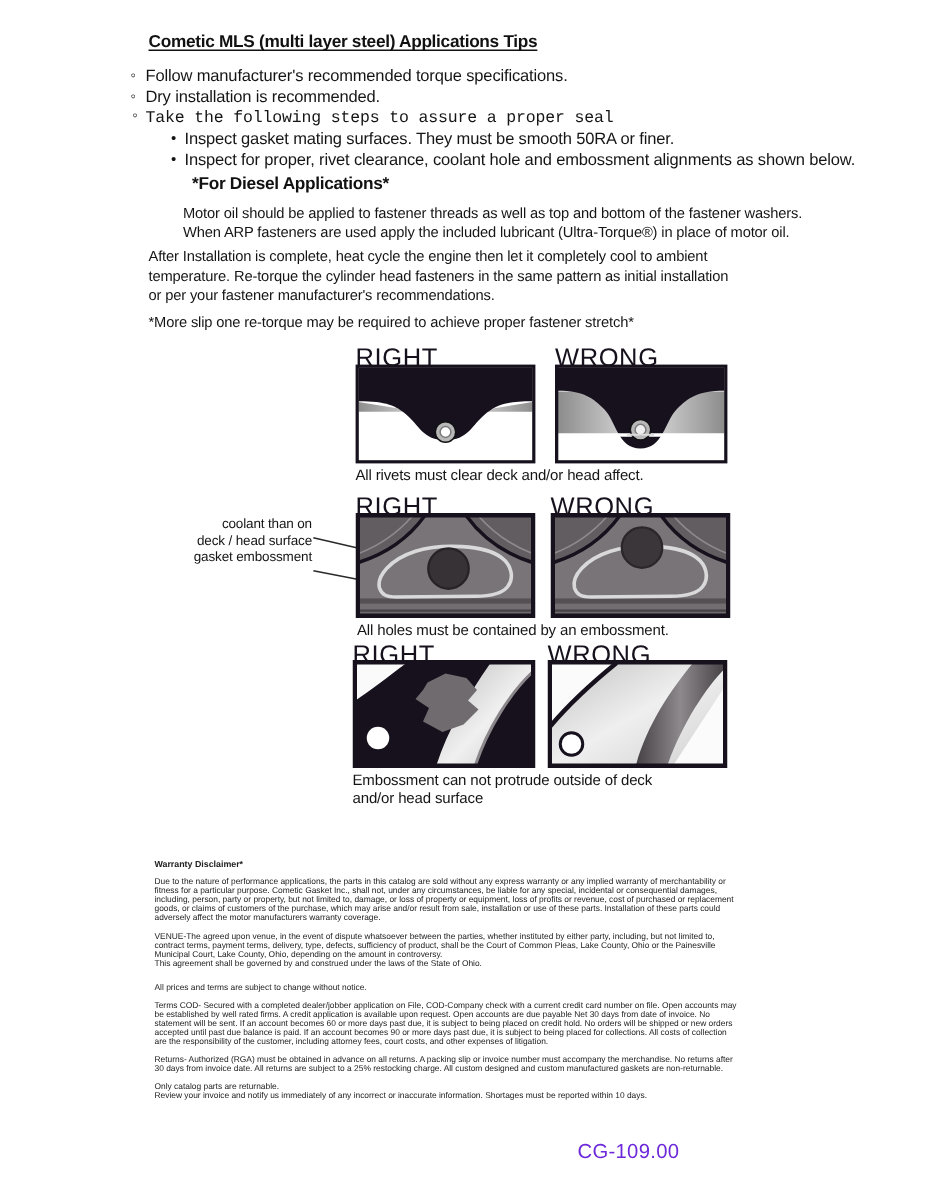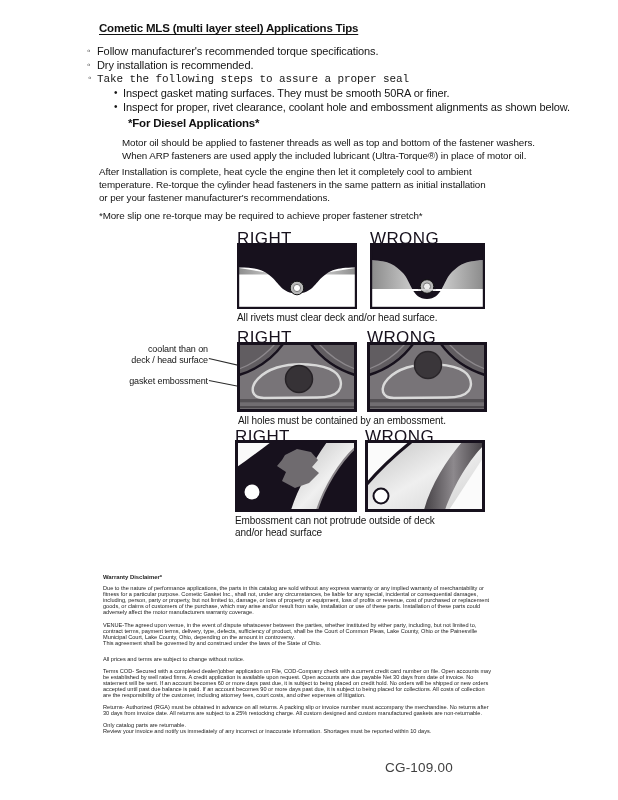--- a/index.html
+++ b/index.html
@@ -19,21 +19,21 @@
   .subbullet{font-size:11px;letter-spacing:-0.1px;padding-left:9px;color:#151515;text-align:center;}
   .subbullet::before{content:"•";position:absolute;left:0;top:-0.5px;font-size:10px;color:#151515;}
   .dheading{font-size:11.5px;font-weight:bold;letter-spacing:-0.2px;color:#111;margin-left:29px;}
   .bodytext{font-size:9.8px;line-height:13.2px;letter-spacing:-0.1px;color:#151515;}
   .figlabel{font-size:17px;letter-spacing:0.4px;color:#17111d;}
   .figcaption{font-size:10px;letter-spacing:-0.1px;color:#151515;}
   .sidelabel{font-size:9px;line-height:10.5px;letter-spacing:-0.1px;color:#151515;text-align:right;}
   .leader{border-top:1.2px solid #2a2a2a;transform-origin:0 0;height:0;}
   .disc{font-size:5.6px;line-height:6.05px;color:#222;width:445px;}
   .discheading{font-size:5.9px;font-weight:bold;color:#222;}
-  .pagecode{font-size:13.5px;letter-spacing:0.2px;color:#404040;}
+  .pagecode{font-size:13.5px;letter-spacing:0.2px;color:#6d28d9;}
   svg{display:block;}
 </style>
 </head>
 <body>
 
 <div class="abs doc-title" style="left:99px;top:22px;">Cometic MLS (multi layer steel) Applications Tips</div>
 
 <div class="abs bullet" style="left:87px;top:45px;">Follow manufacturer's recommended torque specifications.</div>
 <div class="abs bullet" style="left:87px;top:59px;">Dry installation is recommended.</div>
 <div class="abs bullet" style="left:87px;top:73px;font-family:Liberation Mono, monospace;">Take the following steps to assure a proper seal</div>
@@ -82,28 +82,28 @@
   <rect x="1" y="1" width="113" height="64" fill="#ffffff"></rect>
   <rect x="2" y="18" width="111" height="29" fill="url(#w2)"></rect>
   <path d="M2,2 H113 V17.5 C95,17.5 89,22 81,30 C73,38.5 72,56 57,56 C42,56 41,38.5 33,30 C25,22 19,17.5 2,17.5 Z" fill="#17111d"></path>
   <line x1="2" y1="47" x2="113" y2="47" stroke="#ffffff" stroke-width="2.2"></line>
   <circle cx="57" cy="43.5" r="6.8" fill="#b8b8b8" stroke="#111111" stroke-width="1"></circle>
   <circle cx="57" cy="43.5" r="3.6" fill="#eeeeee" stroke="#7a7a7a" stroke-width="1"></circle>
   <line x1="48" y1="46.8" x2="66" y2="46.8" stroke="#dddddd" stroke-width="1.4"></line>
   <rect x="1" y="1" width="113" height="64" fill="none" stroke="#17111d" stroke-width="2.4"></rect>
 </svg>
 
-<div class="abs figcaption" style="left:237px;top:312px;width:300px;">All rivets must clear deck and/or head surface.</div>
+<div class="abs figcaption" style="left:237px;top:312px;width:300px;">All rivets must clear deck and/or head affect.</div>
 
 <div class="abs figlabel" style="left:237px;top:328px;width:120px;">RIGHT</div>
 <div class="abs figlabel" style="left:367px;top:328px;width:120px;">WRONG</div>
 
 <div class="abs sidelabel pre" style="left:80px;top:344px;width:128px;">coolant than on
 deck / head surface</div>
-<div class="abs sidelabel" style="left:80px;top:376px;width:128px;text-align:right;">gasket embossment</div>
+<div class="abs sidelabel" style="left:80px;top:366px;width:128px;text-align:right;">gasket embossment</div>
 <div class="abs leader" style="left:209px;top:358px;width:88px;transform:rotate(13deg);"></div>
 <div class="abs leader" style="left:209px;top:380px;width:50px;transform:rotate(11deg);"></div>
 
 <svg class="abs" style="left:237px;top:342px;" width="120" height="70" viewBox="0 0 120 70">
   <rect x="1.5" y="1.5" width="117" height="67" fill="#6e6a6e"></rect>
   <path d="M2,33 C24,26 38,13 46,2 H74 C82,13 96,26 118,33 V57 H2 Z" fill="#787478"></path>
   <path d="M2,2 H44 C36,13 22,25 2,32 Z" fill="#615d61"></path>
   <path d="M118,2 H76 C84,13 98,25 118,32 Z" fill="#615d61"></path>
   <path d="M38,2 C30,11 18,21 2,27" stroke="#8d898d" stroke-width="1.2" fill="none"></path>
   <path d="M82,2 C90,11 102,21 118,27" stroke="#8d898d" stroke-width="1.2" fill="none"></path>

